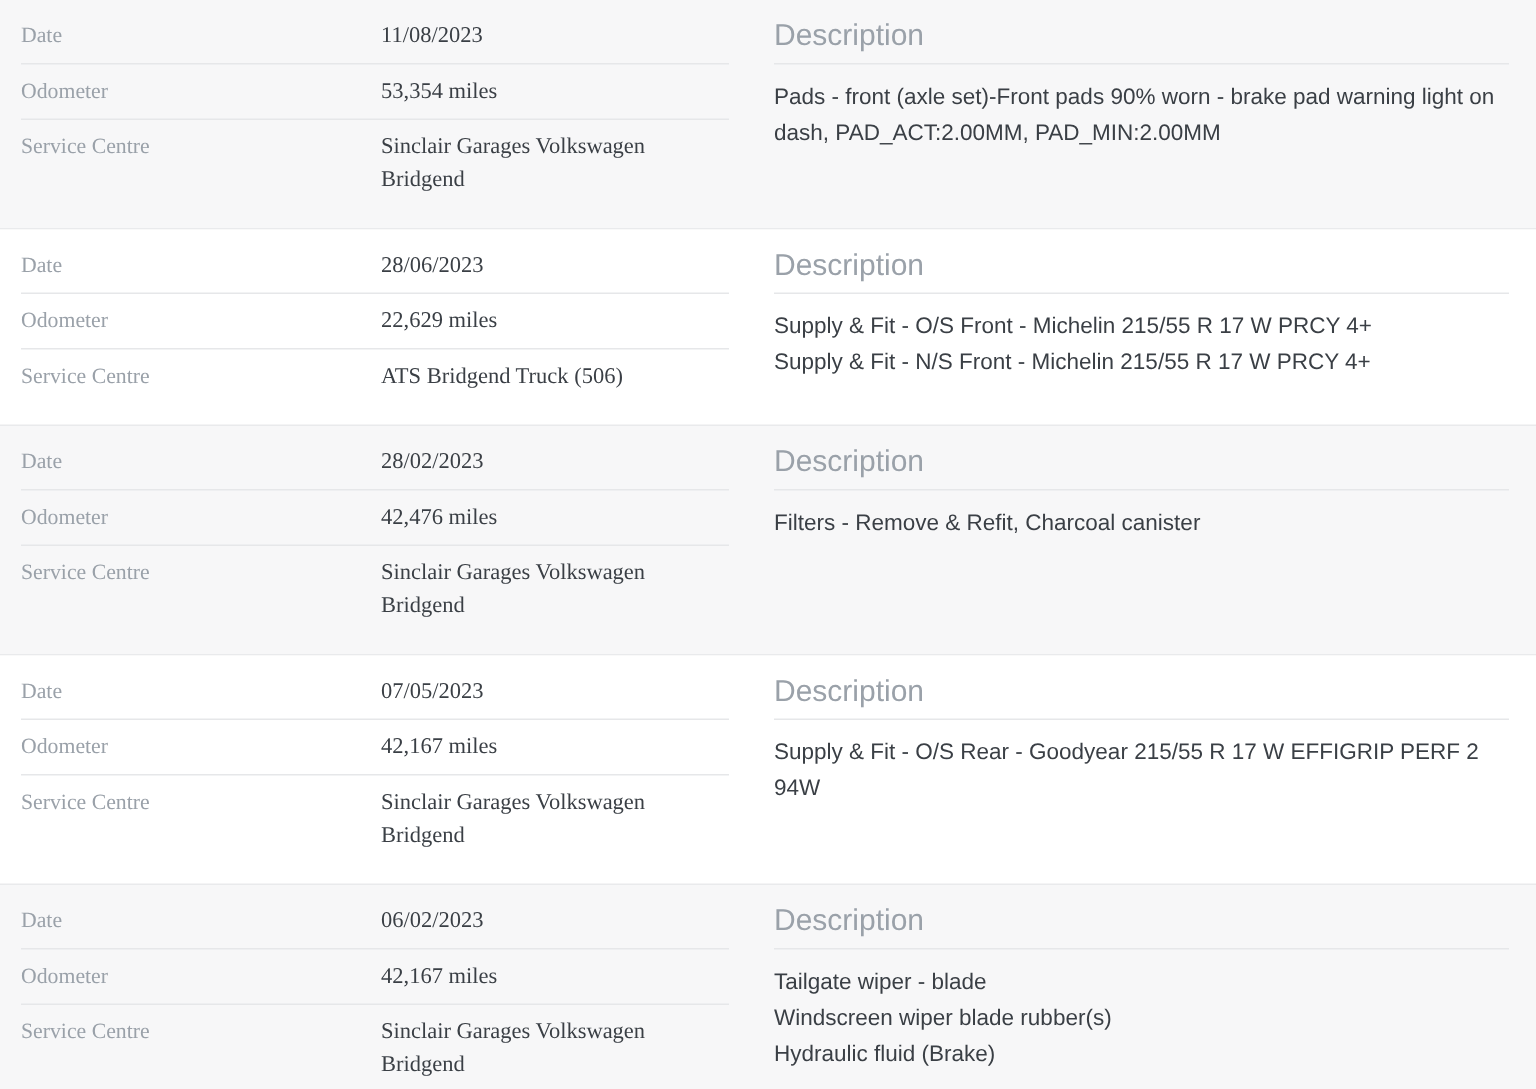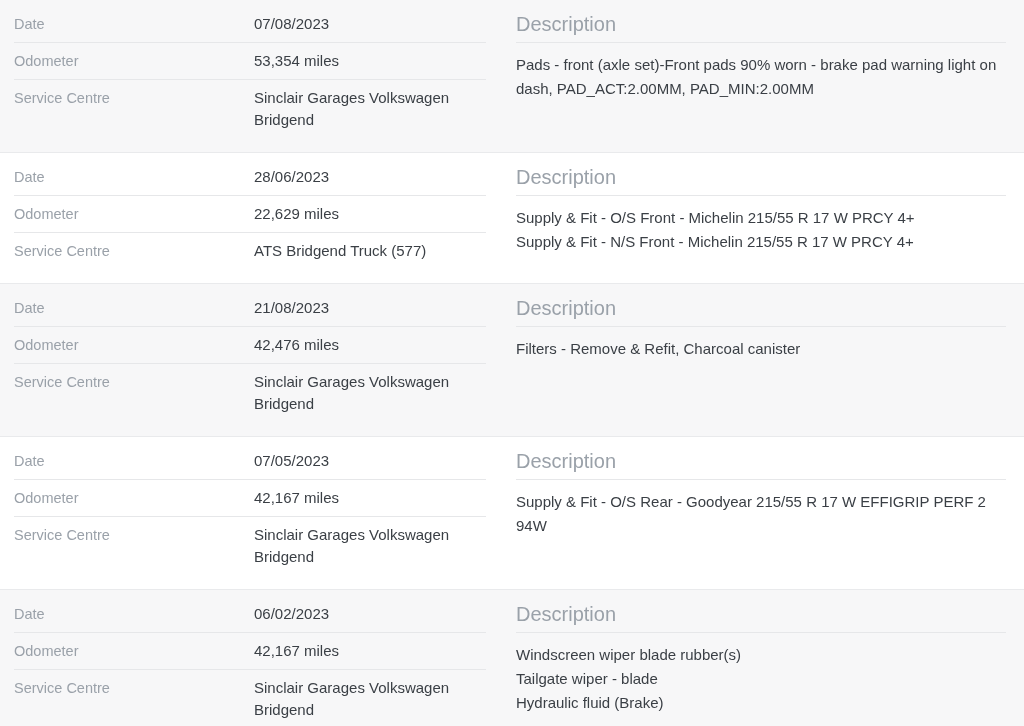--- a/index.html
+++ b/index.html
@@ -24,20 +24,21 @@
     background: #ffffff;
     border-bottom: 1px solid #e9eaec;
   }
   .record.alt {
     background: #f7f7f8;
   }
   .record .left {
     width: 500px;
     flex: 0 0 500px;
     padding: 6px 14px 14px 14px;
+    font-family: Liberation Serif, serif;
   }
   .record .right {
     flex: 1 1 auto;
     padding: 6px 18px 14px 16px;
   }
   .field-row {
     display: flex;
     align-items: flex-start;
     border-bottom: 1px solid #e6e7e9;
     padding: 7px 0 7px 0;
@@ -77,21 +78,21 @@
   }
 </style>
 </head>
 <body>
 
 <div id="records">
     <div class="record alt">
       <div class="left">
         <div class="field-row">
           <div class="field-label">Date</div>
-          <div class="field-value">07/08/2023</div>
+          <div class="field-value">11/08/2023</div>
         </div>
         <div class="field-row">
           <div class="field-label">Odometer</div>
           <div class="field-value">53,354 miles</div>
         </div>
         <div class="field-row">
           <div class="field-label">Service Centre</div>
           <div class="field-value">Sinclair Garages Volkswagen Bridgend</div>
         </div>
       </div>
@@ -107,36 +108,36 @@
         <div class="field-row">
           <div class="field-label">Date</div>
           <div class="field-value">28/06/2023</div>
         </div>
         <div class="field-row">
           <div class="field-label">Odometer</div>
           <div class="field-value">22,629 miles</div>
         </div>
         <div class="field-row">
           <div class="field-label">Service Centre</div>
-          <div class="field-value">ATS Bridgend Truck (577)</div>
+          <div class="field-value">ATS Bridgend Truck (506)</div>
         </div>
       </div>
       <div class="right">
         <div class="desc-label">Description</div>
         <div class="desc-list">
           <div class="desc-item">Supply &amp; Fit - O/S Front - Michelin 215/55 R 17 W PRCY 4+</div>
           <div class="desc-item">Supply &amp; Fit - N/S Front - Michelin 215/55 R 17 W PRCY 4+</div>
         </div>
       </div>
     </div>
     <div class="record alt">
       <div class="left">
         <div class="field-row">
           <div class="field-label">Date</div>
-          <div class="field-value">21/08/2023</div>
+          <div class="field-value">28/02/2023</div>
         </div>
         <div class="field-row">
           <div class="field-label">Odometer</div>
           <div class="field-value">42,476 miles</div>
         </div>
         <div class="field-row">
           <div class="field-label">Service Centre</div>
           <div class="field-value">Sinclair Garages Volkswagen Bridgend</div>
         </div>
       </div>
@@ -180,19 +181,19 @@
           <div class="field-value">42,167 miles</div>
         </div>
         <div class="field-row">
           <div class="field-label">Service Centre</div>
           <div class="field-value">Sinclair Garages Volkswagen Bridgend</div>
         </div>
       </div>
       <div class="right">
         <div class="desc-label">Description</div>
         <div class="desc-list">
+          <div class="desc-item">Tailgate wiper - blade</div>
           <div class="desc-item">Windscreen wiper blade rubber(s)</div>
-          <div class="desc-item">Tailgate wiper - blade</div>
           <div class="desc-item">Hydraulic fluid (Brake)</div>
         </div>
       </div>
     </div>
   </div>
 
 </body></html>

